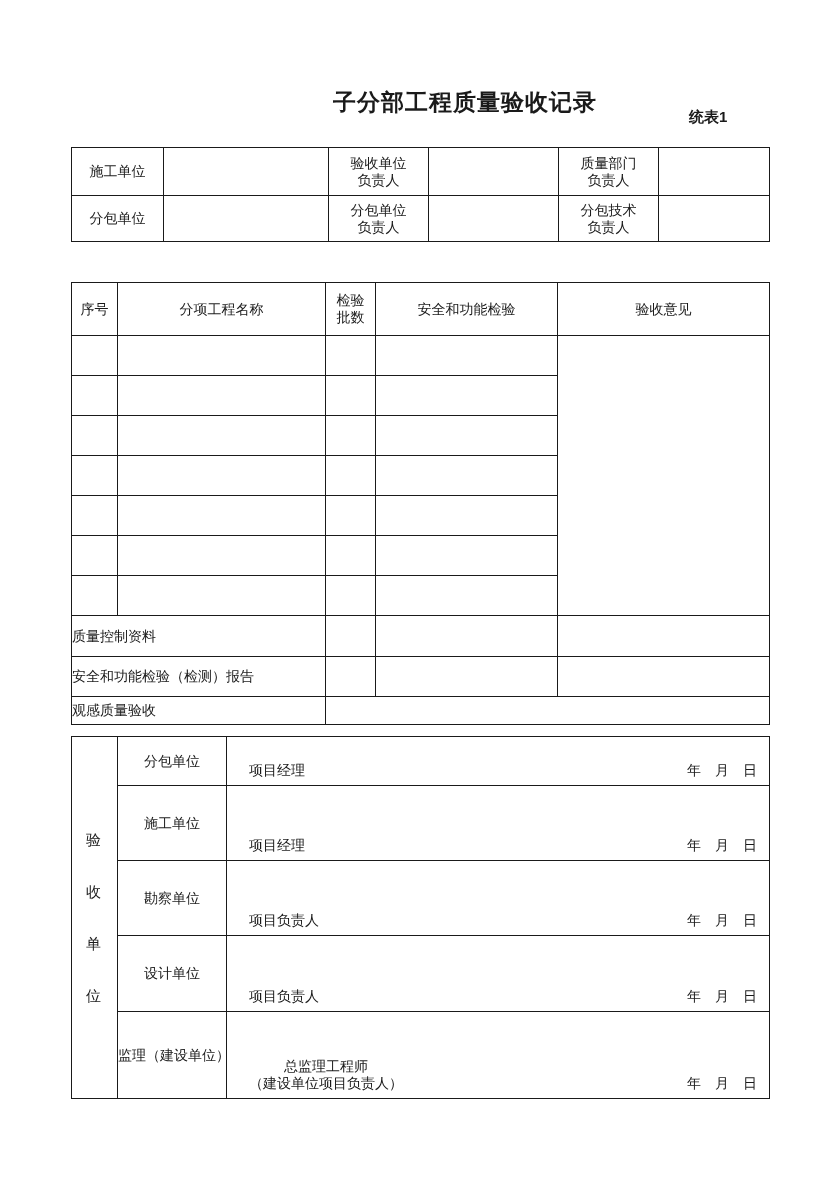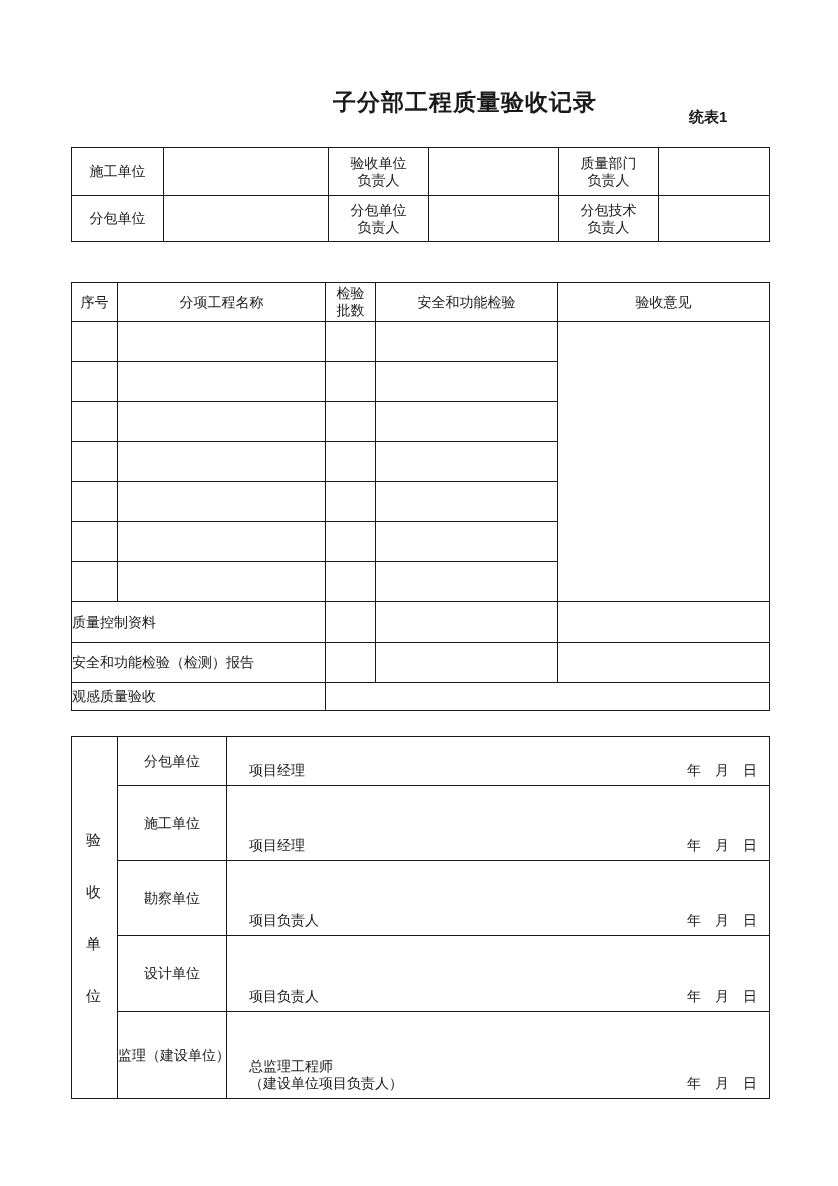--- a/index.html
+++ b/index.html
@@ -86,20 +86,21 @@
     vertical-align: middle;
     white-space: nowrap;
     font-size: 14px;
   }
   td.sig-cell { vertical-align: bottom; }
   .sig-line {
     display: flex;
     justify-content: space-between;
     align-items: flex-end;
     padding: 0 12px 6px 22px;
+    text-align: center;
   }
   .sig-role { white-space: pre-line; }
   .sig-date { white-space: nowrap; }
 </style>
 </head>
 <body>
 
 <div class="page">
 
   <div class="title">子分部工程质量验收记录</div>
@@ -140,21 +141,21 @@
 
   <table class="tbl tbl-main">
     <colgroup>
       <col style="width:46px">
         <col style="width:208px">
         <col style="width:50px">
       <col style="width:182px">
         <col style="width:212px">
     </colgroup>
     <tbody>
-        <tr style="height:39px">
+        <tr style="height:53px">
       <td class="hdr">序号</td>
       <td class="hdr">分项工程名称</td>
       <td class="hdr">检验
 批数</td>
       <td class="hdr">安全和功能检验</td>
       <td class="hdr">验收意见</td>
     </tr>
     <tr style="height:40px">
       <td></td>
       <td></td>

